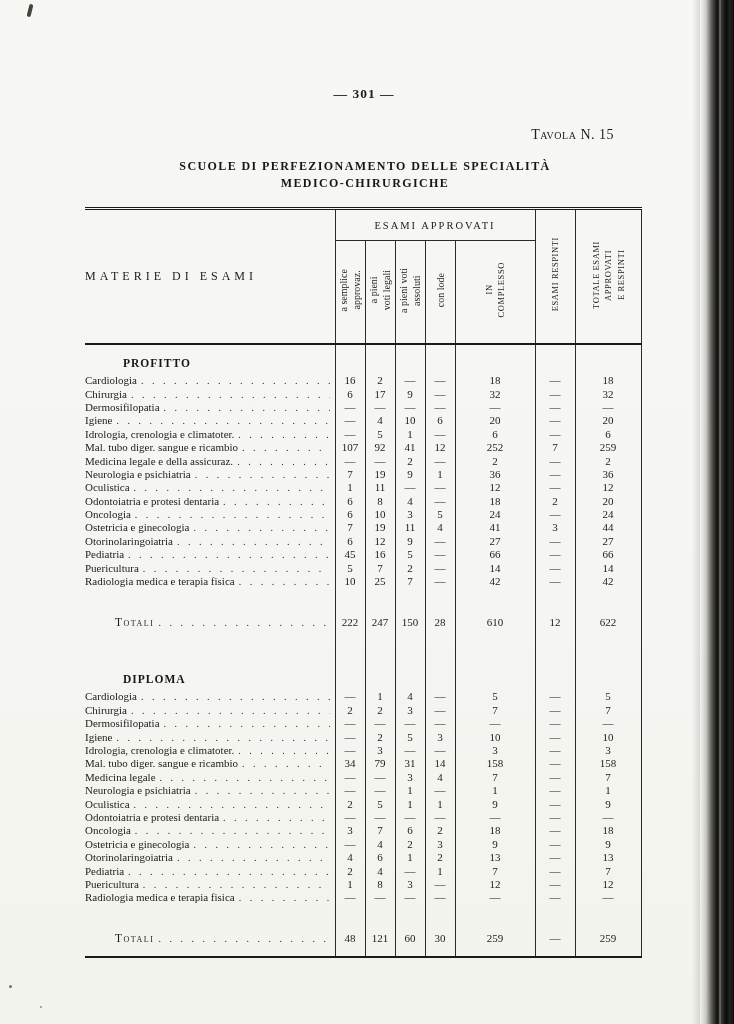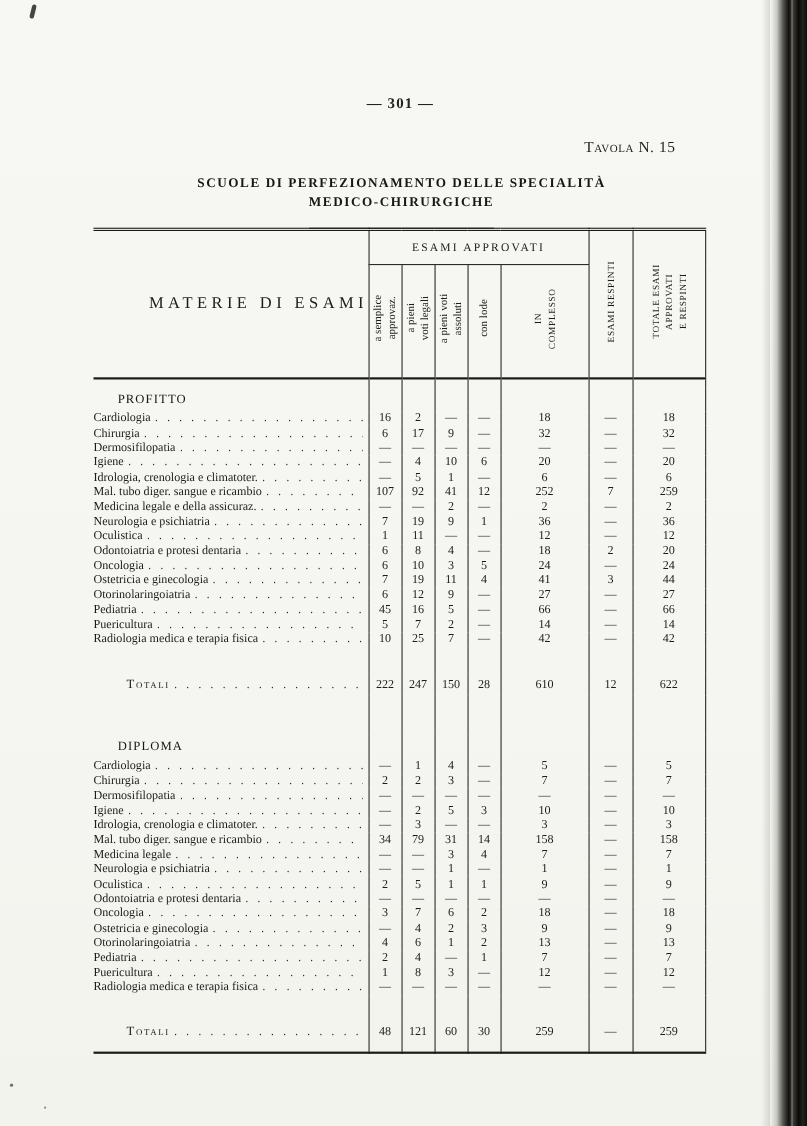--- a/index.html
+++ b/index.html
@@ -51,42 +51,42 @@
   table.stats {
     position:absolute; top:207px; left:85px; width:556px;
     border-collapse:collapse; table-layout:fixed;
     border-top:3px double #1b1a17;
     border-bottom:2px solid #1b1a17;
     color:#1d1c19;
   }
   .stats th, .stats td { padding:0; font-weight:normal; }
   .stats td:not(:first-child), .stats th:not(:first-child) { border-left:1px solid #2c2b27; }
   .stats td:last-child, .stats th:last-child { border-right:1px solid #2c2b27; }
-  .materie { border-right:1px solid #2c2b27; font-size:15px; letter-spacing:4px; text-align:right; vertical-align:middle;font-family:Liberation Serif, serif; }
+  .materie { border-right:1px solid #2c2b27; font-size:12px; letter-spacing:4px; text-align:left; vertical-align:middle;font-family:Liberation Serif, serif; }
   .group { height:30px; text-align:center; vertical-align:middle; font-size:10.5px; letter-spacing:2px; border-bottom:1px solid #2c2b27; }
   .hbot { border-bottom:2px solid #1b1a17; }
   .vcell { text-align:center; vertical-align:middle; }
   .subhead th { height:102px; }
   .vt {
     display:inline-block; writing-mode:vertical-rl; transform:rotate(180deg);
     white-space:pre-line; line-height:1.3; font-size:10px; color:#1d1c19;
   }
   .vt.caps { font-size:8.5px; letter-spacing:0.6px; line-height:1.45; }
 
   .stats tbody td { line-height:13px; vertical-align:middle; }
   .datarow { height:13.4px; }
   .datarow .num, .totrow .num { font-size:11px; text-align:center; }
   .sp .num { font-size:1px; }
   .lblcell { font-size:11px; padding-left:3px; overflow:hidden; }
   .lblflex { display:flex; align-items:baseline; overflow:hidden; padding-right:5px; }
   .lbl { white-space:nowrap; }
   .leader { flex:1 1 auto; overflow:hidden; white-space:nowrap; margin-left:4px; color:#232220; }
   .leader::after { content:" . . . . . . . . . . . . . . . . . . . . . . . . ."; letter-spacing:3px; font-size:10px; }
   .sechead { height:22px; }
-  .secname { font-weight:normal; font-size:11.5px; letter-spacing:1px; margin-left:22px; color:#181714; }
+  .secname { font-weight:bold; font-size:11.5px; letter-spacing:1px; margin-left:38px; color:#181714; }
   .totrow { height:20px; }
   .totlbl { font-variant:small-caps; letter-spacing:1.5px; margin-left:30px; font-size:11.5px;text-align:center; }
 </style>
 </head>
 <body>
 
 <div class="page">
 
   <div class="speck1"></div>
   <div class="speck2"></div>

